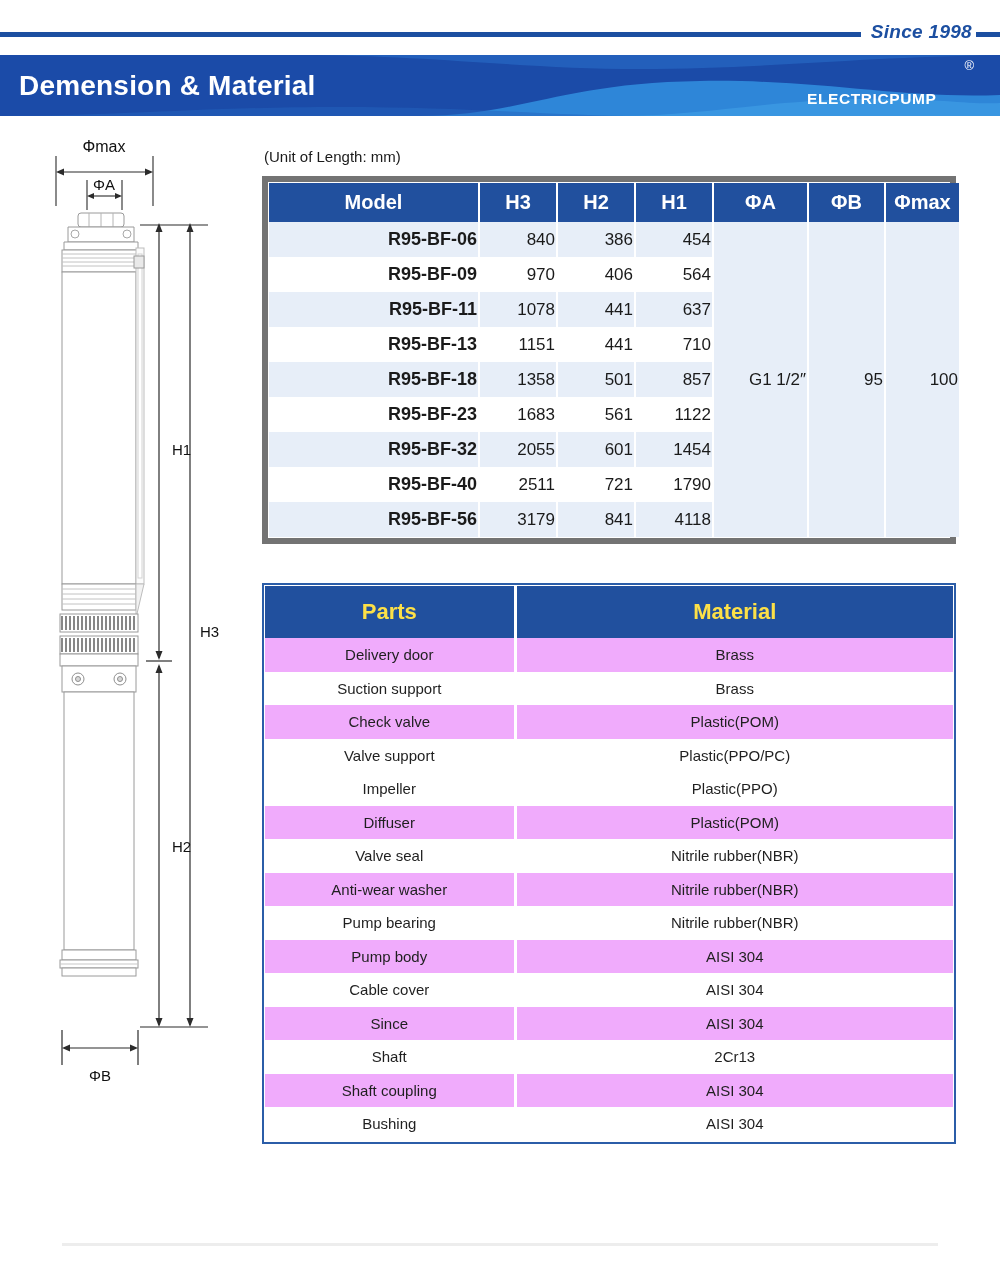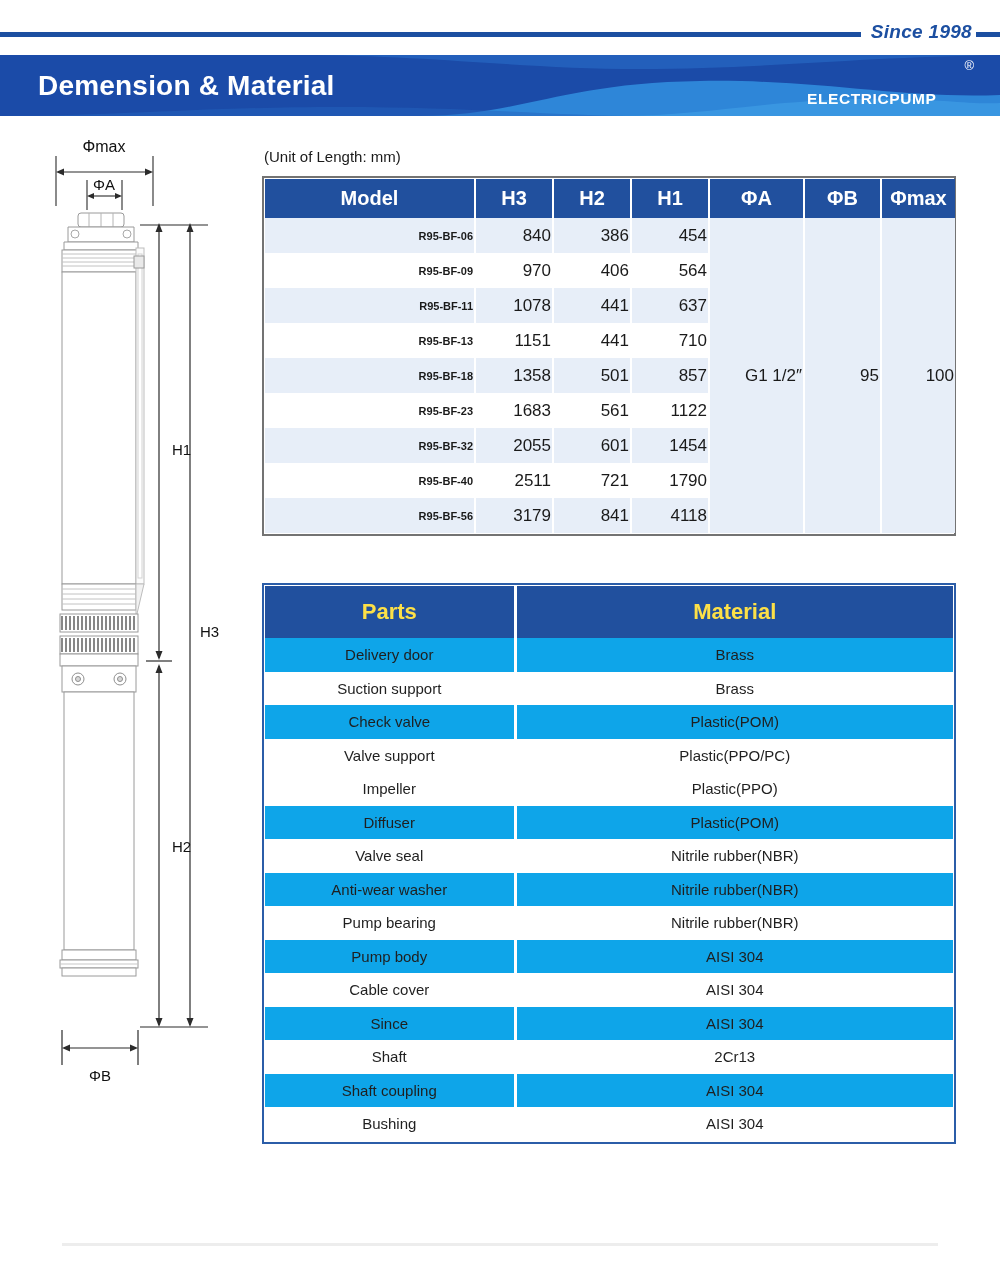--- a/index.html
+++ b/index.html
@@ -26,21 +26,21 @@
     background:#ffffff; padding:0 4px 0 10px;
     line-height:22px;
   }
 
   .banner {
     position:absolute; left:0; top:55px; width:1000px; height:61px;
     background:#1B4BA8; overflow:hidden;
   }
   .banner svg { position:absolute; left:0; top:0; width:1000px; height:61px; display:block; }
   .banner-title {
-    position:absolute; left:38px; top:0; height:61px;
+    position:absolute; left:19px; top:0; height:61px;
     display:flex; align-items:center;
     font-size:28px; font-weight:bold; color:#ffffff;
     letter-spacing:.2px;
     z-index:3;
   }
 
   
   .logo { position:absolute; right:28px; top:6px; width:175px; height:50px; z-index:3; }
   .logo-mark { position:relative; width:175px; height:30px; }
   .logo-mark svg { display:block; }
@@ -63,41 +63,41 @@
     position:absolute; left:264px; top:148px;
     font-size:15px; color:#1a1a1a;
   }
 
   table { border-collapse:collapse; }
 
   
   .dim-wrap {
     position:absolute; left:262px; top:176px;
     width:694px;
-    border:2px solid #737373;
+    border:6px solid #737373;
     background:#ffffff;
     padding:1px;
   }
   table.dim { width:100%; table-layout:fixed; }
   table.dim th {
     background:#21509E; color:#ffffff;
     font-size:20px; font-weight:bold;
     height:39px; text-align:center;
     border-right:2px solid #ffffff;
     vertical-align:middle;
   }
   table.dim th.last { border-right:none; }
   table.dim td {
     font-size:17px; color:#1a1a1a;
     height:35px; text-align:right; vertical-align:middle;
     border-right:2px solid #ffffff;
   }
   table.dim td.model {
     font-weight:bold; text-align:right; 
-    font-size:11px;
+    font-size:18px;
   }
   table.dim td.last { border-right:none; }
   table.dim tr.odd td { background:#E7EEF8; }
   table.dim tr.even td { background:#ffffff; }
   table.dim td.span { background:#E7EEF8 !important; font-size:17px; }
 
   
   .mat-wrap {
     position:absolute; left:262px; top:583px;
     width:694px;
@@ -110,21 +110,21 @@
     background:#21509E; color:#fde047;
     font-size:22px; font-weight:bold;
     height:52px; text-align:center; vertical-align:middle;
   }
   table.mat th.p { border-right:3px solid #ffffff; }
   table.mat td {
     font-size:15px; color:#1f1f1f;
     height:33.5px; text-align:center; vertical-align:middle;
   }
   table.mat td.p { border-right:3px solid #ffffff; }
-  table.mat tr.odd td { background:#0ea5e9;margin-left:31px; }
+  table.mat tr.odd td { background:#f0abfc;margin-left:31px; }
   table.mat tr.even td { background:#ffffff; }
 
   
   .footer-rule {
     position:absolute; left:62px; top:1243px;
     width:876px; height:3px; background:#EDEDED;
   }
 </style>
 </head>
 <body>

